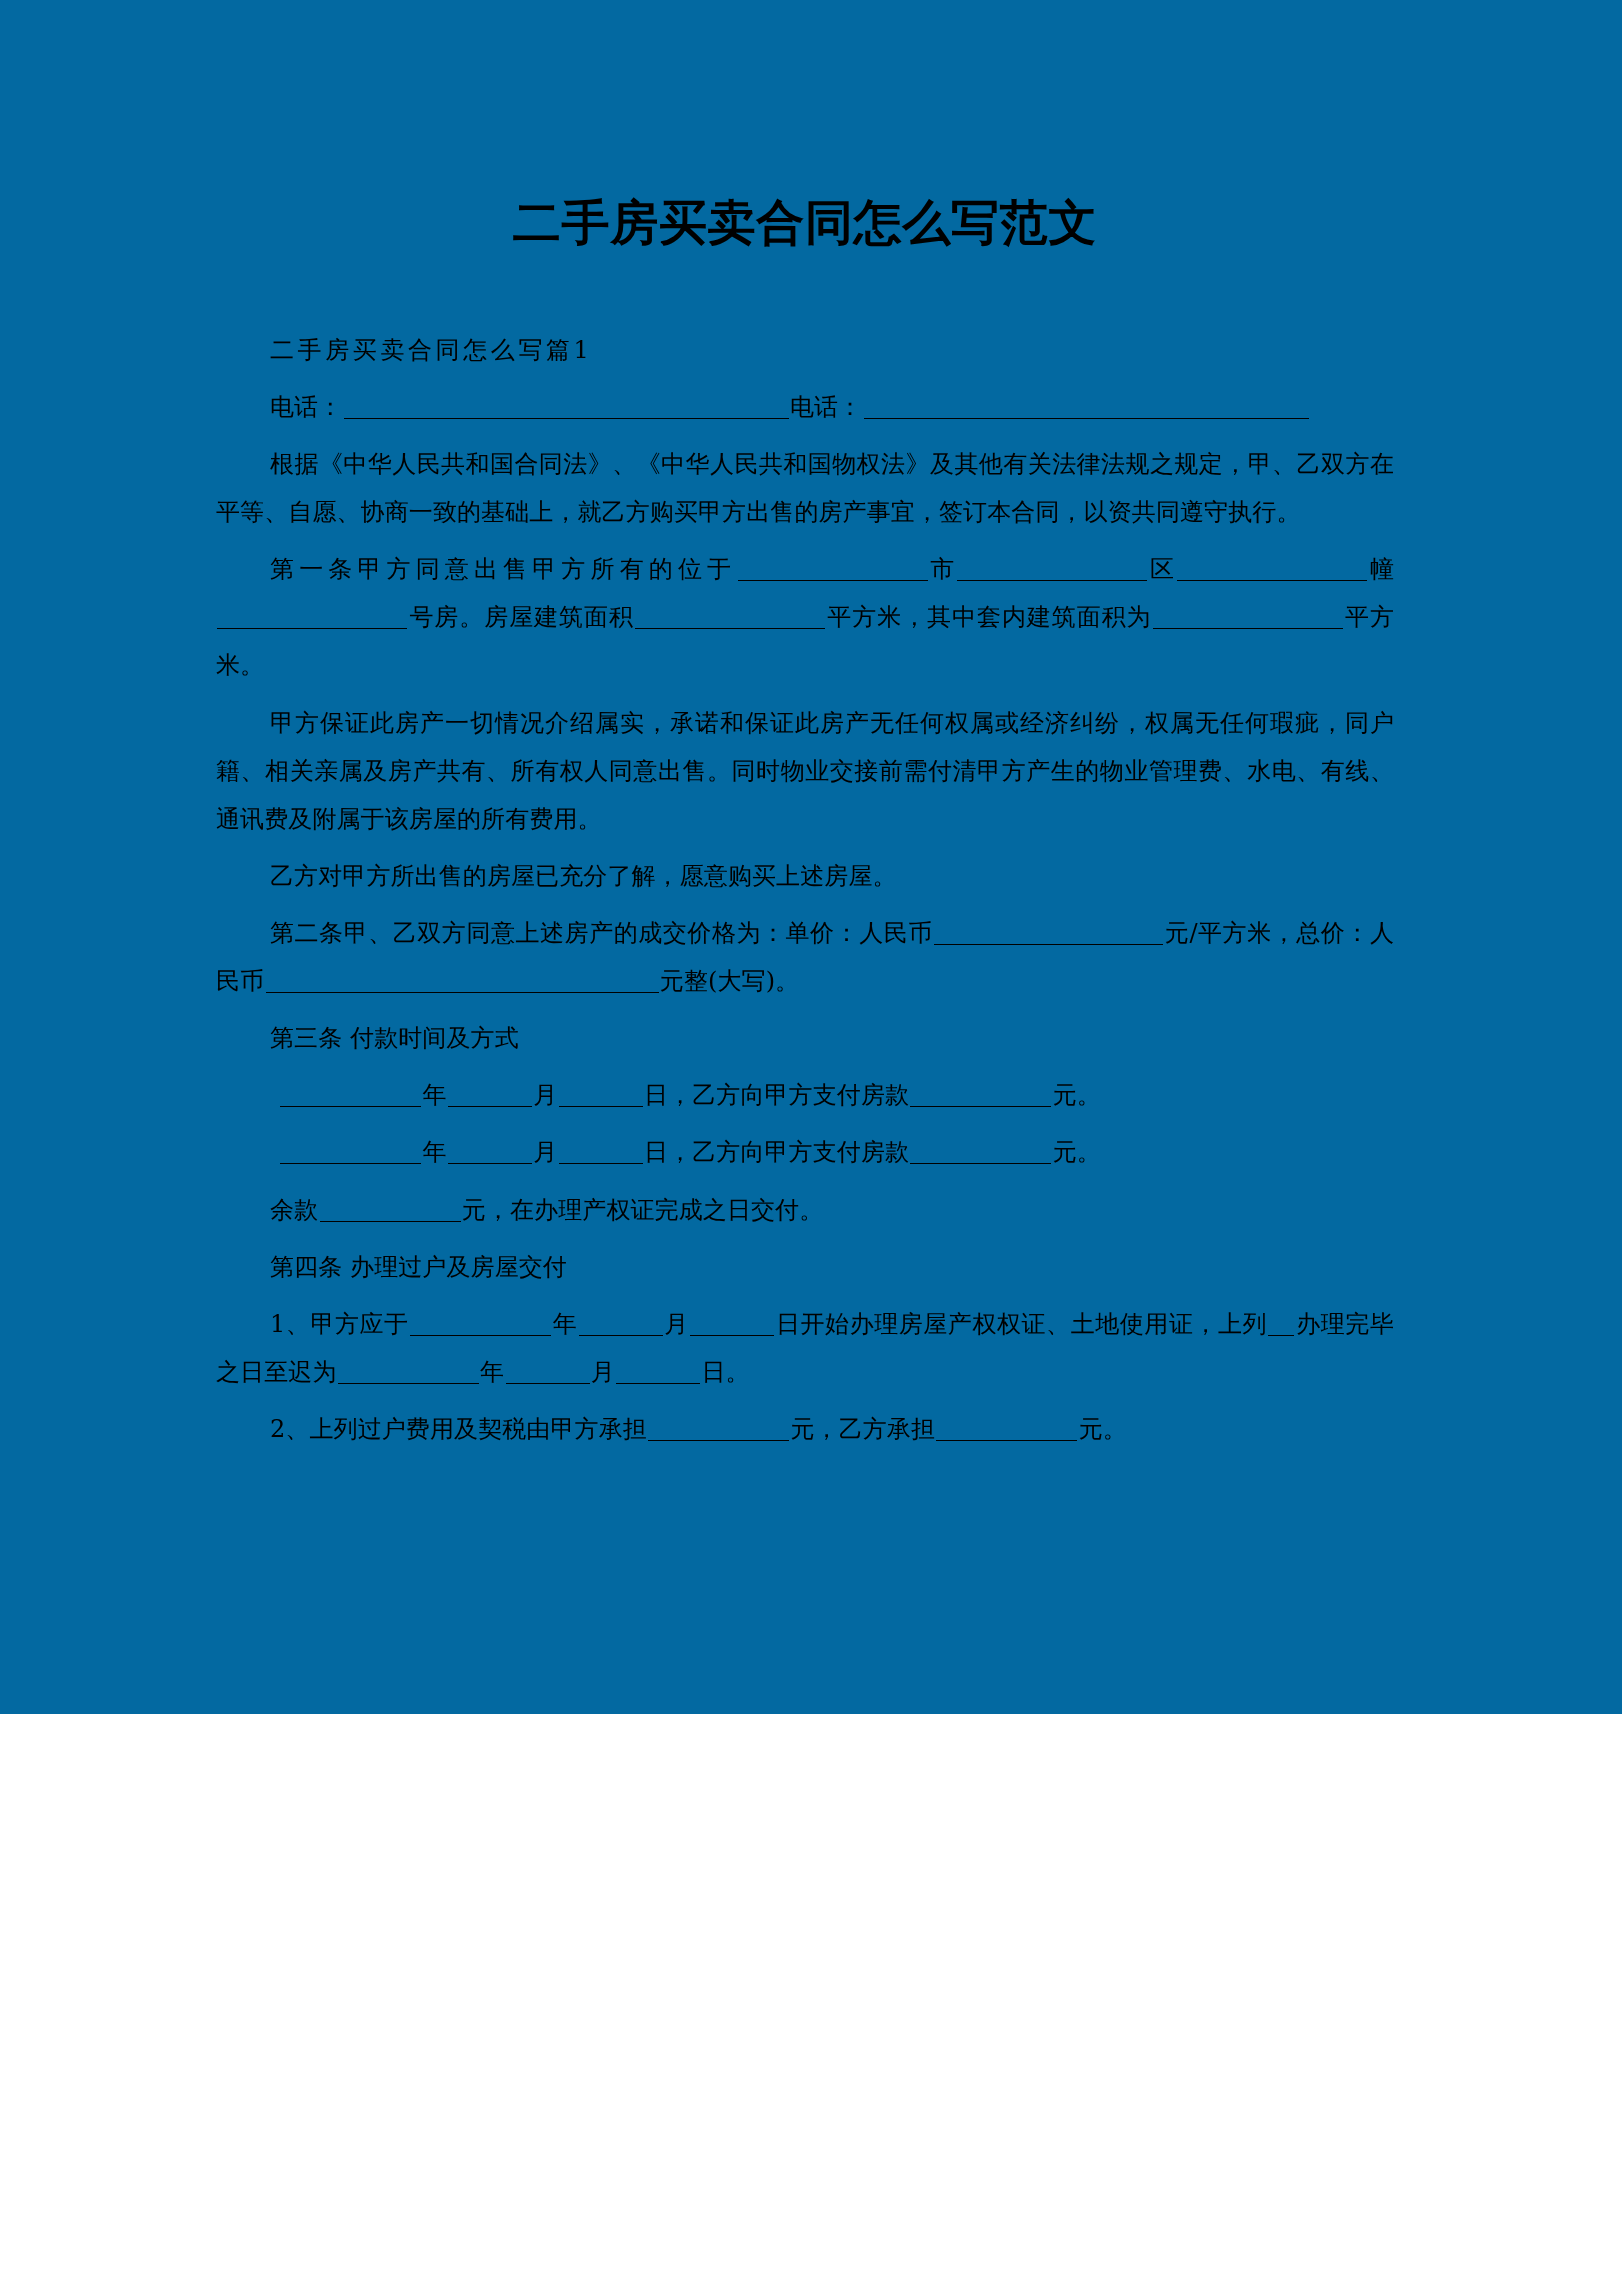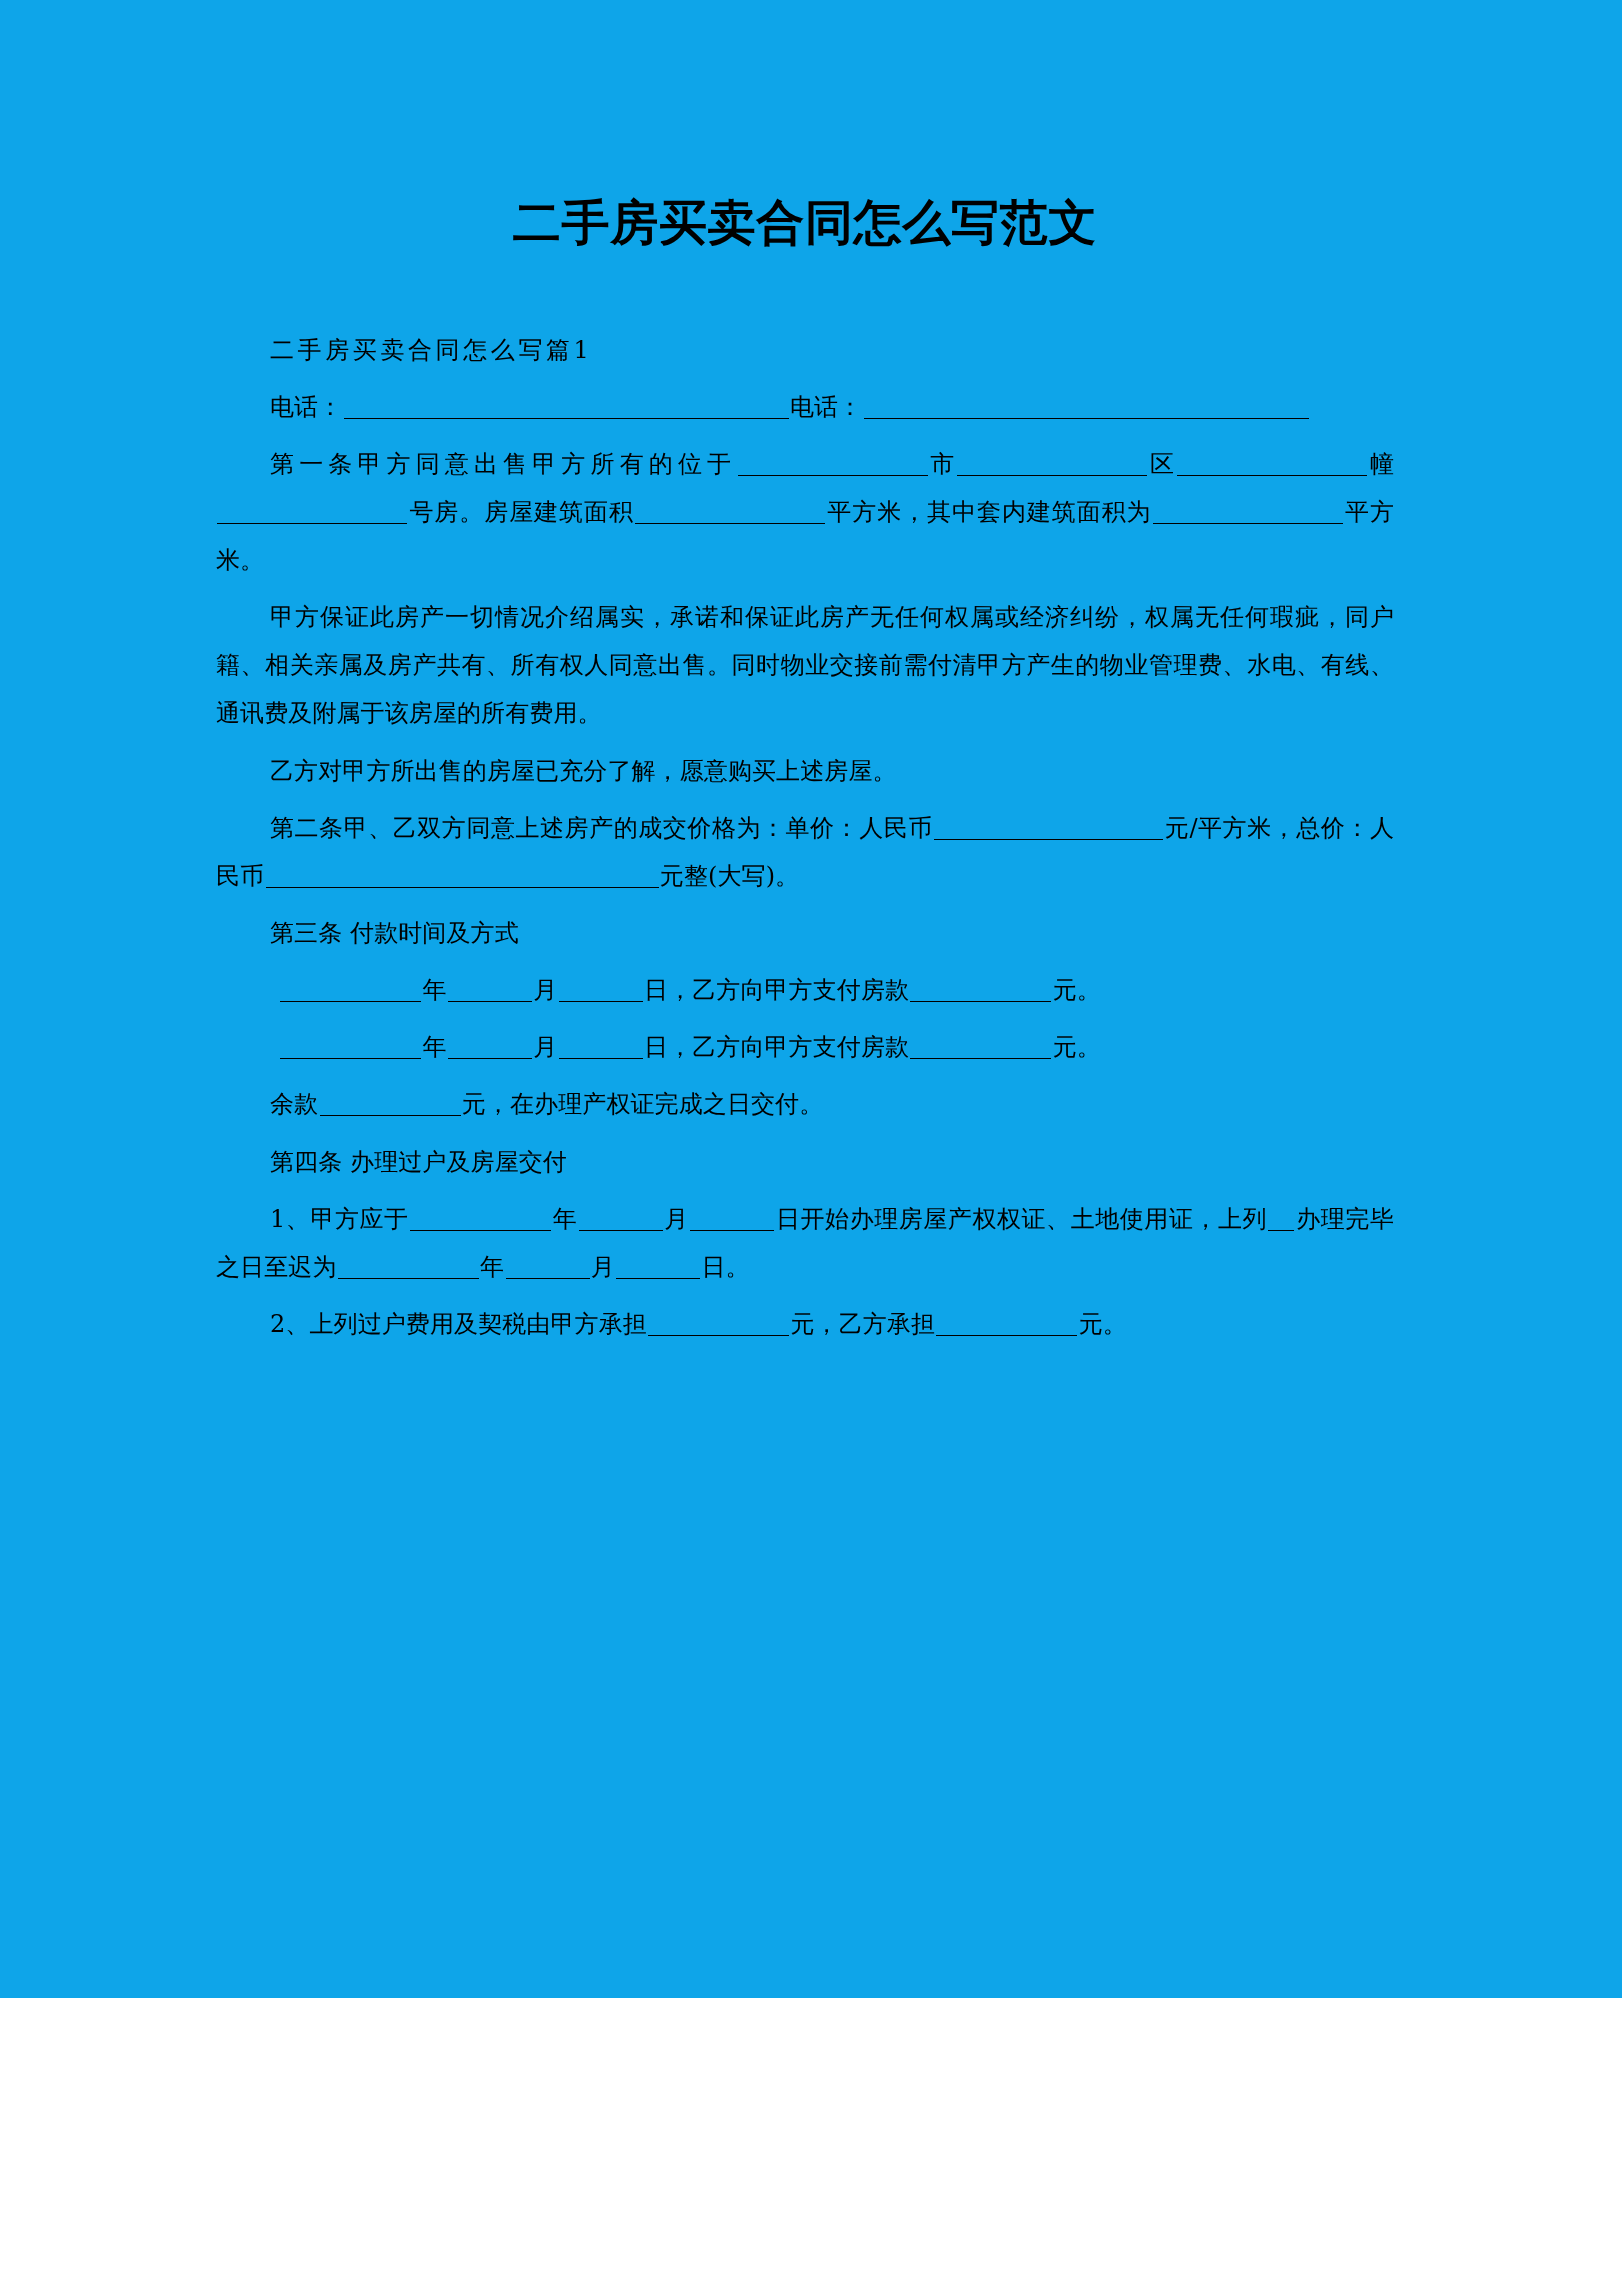--- a/index.html
+++ b/index.html
@@ -11,22 +11,22 @@
   body {
     width: 1623px;
     height: 2295px;
     font-family: "DejaVu Serif", "Liberation Serif", serif;
     color: #000000;
     -webkit-font-smoothing: antialiased;
   }
   .page {
     position: relative;
     width: 1623px;
-    height: 1998px;
-    background: #0ea5e9;
+    height: 1714px;
+    background: #0369a1;
     box-sizing: border-box;
     padding: 0;
     overflow: hidden;
   }
   .doc {
     position: absolute;
     left: 216px;
     top: 0;
     width: 1178px;
   }
@@ -111,20 +111,21 @@
     <div class="body-wrap">
 
       <p class="para indent loose">二手房买卖合同怎么写篇1</p>
 
 
       <p class="para indent kv-line">
         <span>电话：</span><span class="blank b-fill"></span><span>电话：</span><span class="blank b-fill"></span>
       </p>
 
 
+      <p class="para indent">根据《中华人民共和国合同法》、《中华人民共和国物权法》及其他有关法律法规之规定，甲、乙双方在平等、自愿、协商一致的基础上，就乙方购买甲方出售的房产事宜，签订本合同，以资共同遵守执行。</p>
 
       <p class="para indent">
         <span class="loose">第一条甲方同意出售甲方所有的位于</span><span class="blank b-xl"></span><span>市</span><span class="blank b-xl"></span><span>区</span><span class="blank b-xl"></span><span>幢</span><span class="blank b-xl"></span><span>号房。房屋建筑面积</span><span class="blank b-xl"></span><span>平方米，其中套内建筑面积为</span><span class="blank b-xl"></span><span>平方米。</span>
       </p>
 
       <p class="para indent">甲方保证此房产一切情况介绍属实，承诺和保证此房产无任何权属或经济纠纷，权属无任何瑕疵，同户籍、相关亲属及房产共有、所有权人同意出售。同时物业交接前需付清甲方产生的物业管理费、水电、有线、通讯费及附属于该房屋的所有费用。</p>
 
       <p class="para indent">乙方对甲方所出售的房屋已充分了解，愿意购买上述房屋。</p>
 
       <p class="para indent">

